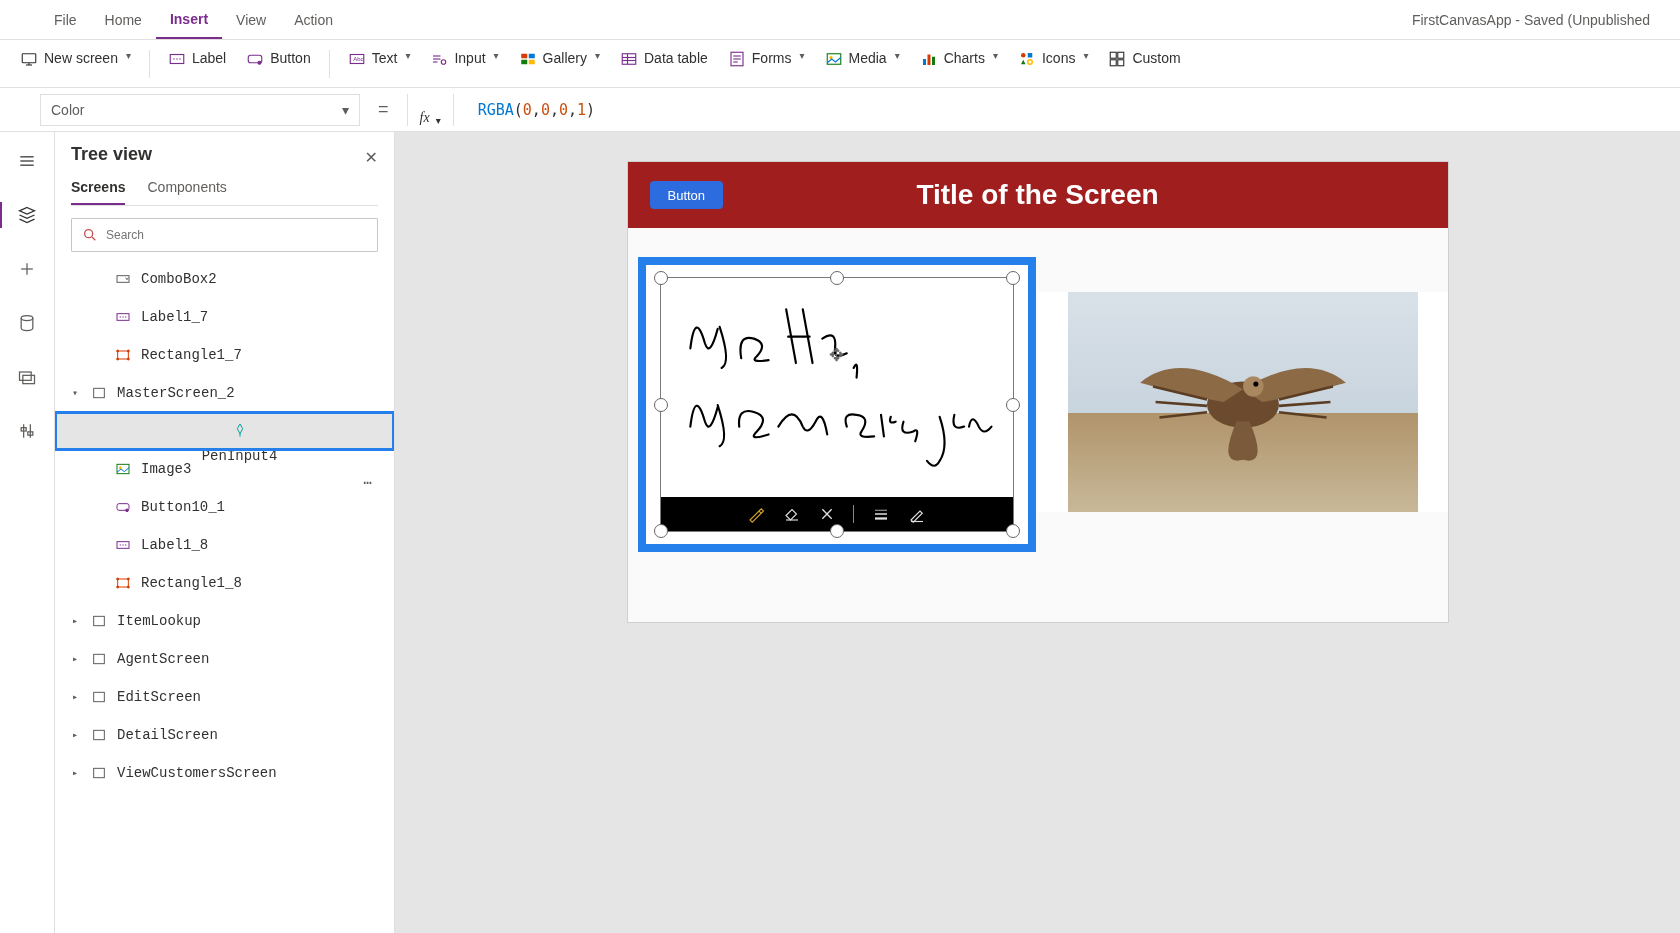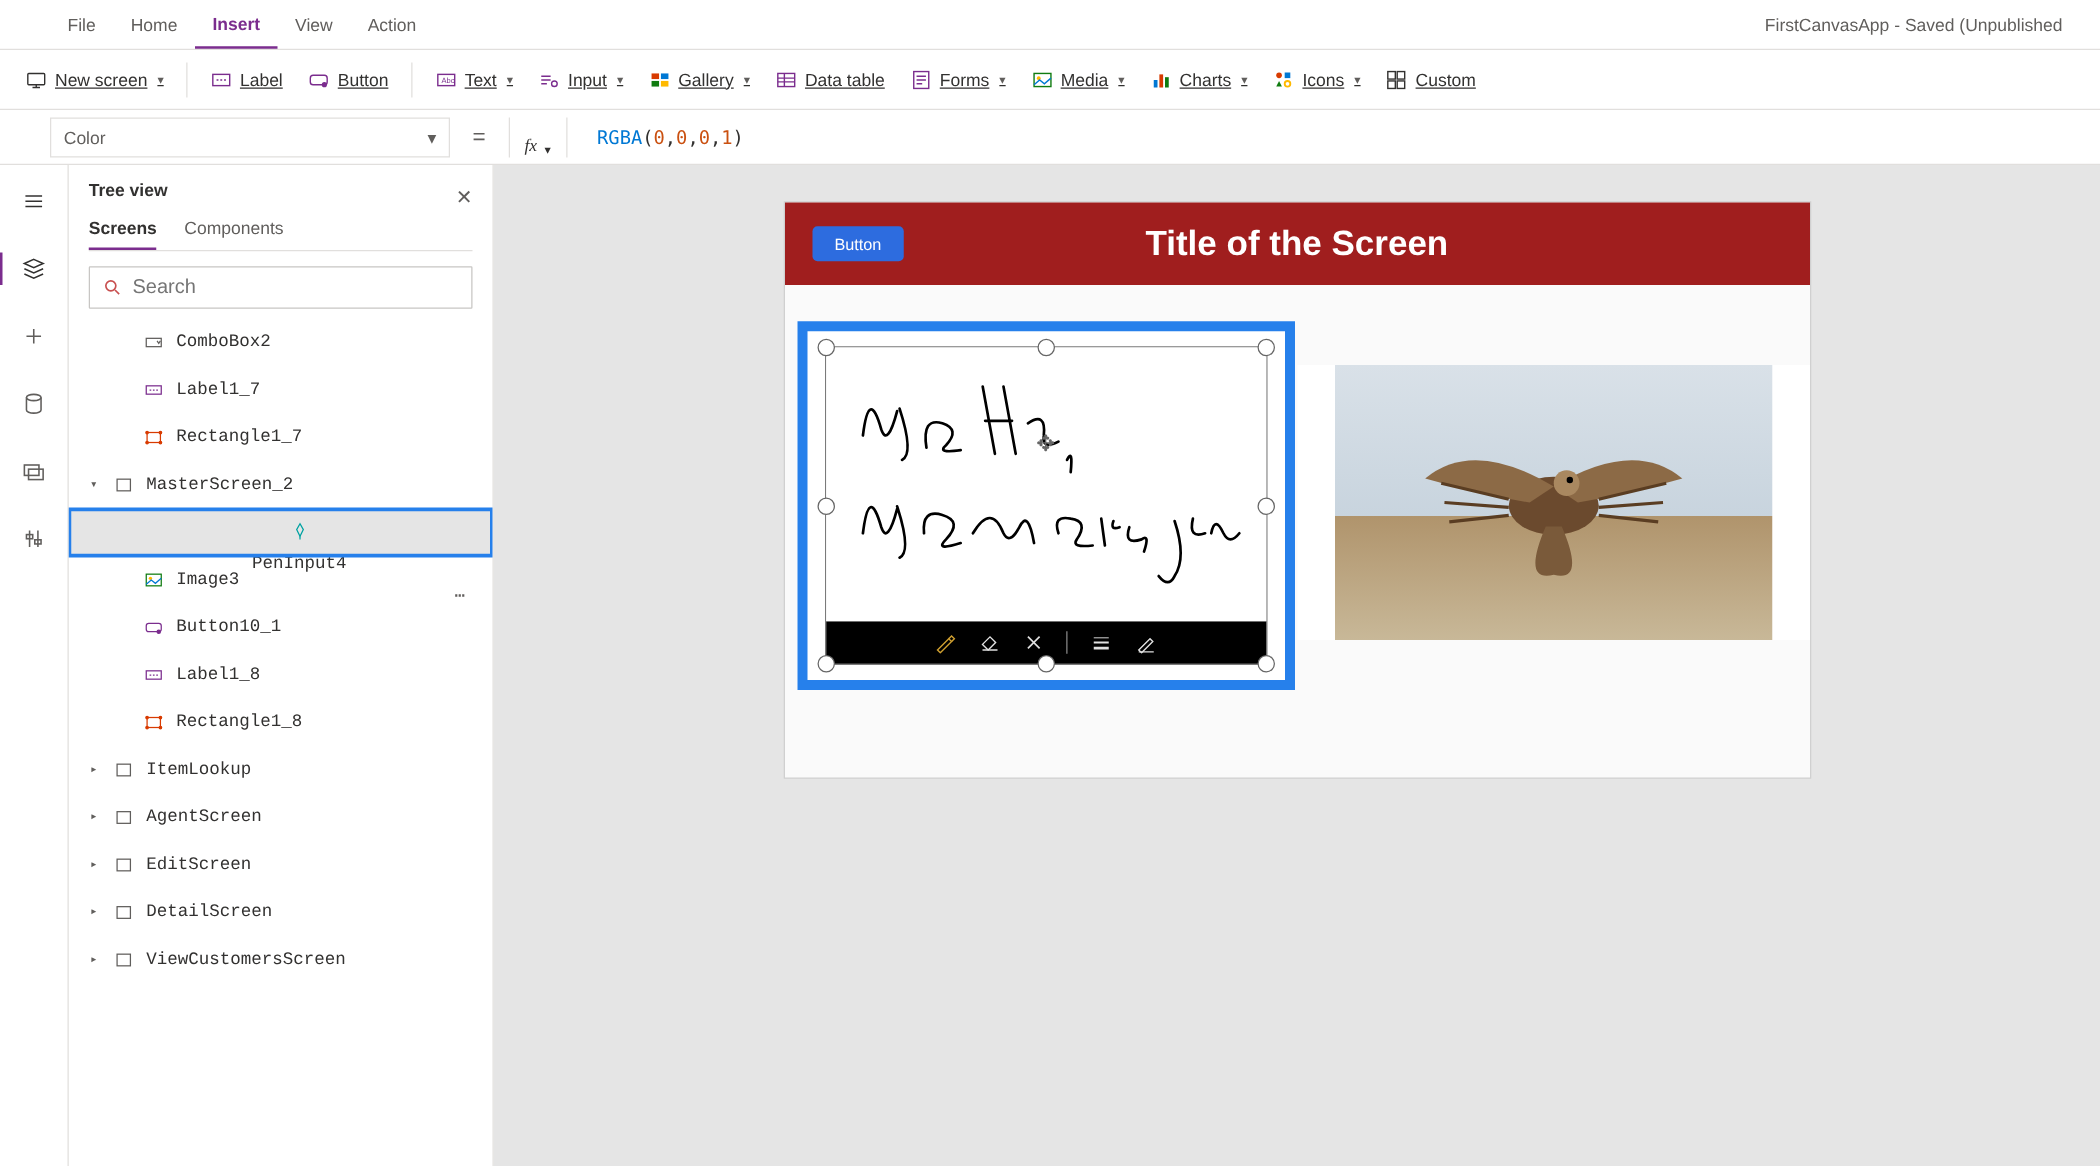--- a/index.html
+++ b/index.html
@@ -8,21 +8,21 @@
 
 .top-menu { height: 40px; display: flex; align-items: center; padding: 0 30px 0 40px; border-bottom: 1px solid #e1dfdd; }
 .top-menu .menu-item { padding: 0 14px; height: 100%; display: flex; align-items: center; color: #605e5c; cursor: pointer; }
 .top-menu .menu-item.active { color: #7b2d8e; font-weight: 600; border-bottom: 2px solid #7b2d8e; }
 .top-menu .spacer { flex: 1; }
 .top-menu .app-title { color: #605e5c; }
 
 
 .ribbon { height: 48px; display: flex; align-items: center; padding: 0 10px; border-bottom: 1px solid #e1dfdd; gap: 0; }
 .ribbon .sep { width: 1px; height: 28px; background: #e1dfdd; margin: 0 8px; }
-.ribbon-btn { display: flex; align-items: center; gap: 6px; padding: 4px 10px; height: 36px; cursor: pointer; color: #323130; border-radius: 2px; text-decoration: underline; }
+.ribbon-btn { display: flex; align-items: flex-start; gap: 6px; padding: 4px 10px; height: 36px; cursor: pointer; color: #323130; border-radius: 2px; }
 .ribbon-btn .chev { font-size: 10px; color: #605e5c; margin-left: 2px; }
 .ribbon-btn svg { width: 18px; height: 18px; }
 
 
 .formula-bar { height: 44px; display: flex; align-items: center; padding: 0 16px 0 40px; border-bottom: 1px solid #e1dfdd; gap: 12px; }
 .prop-select { width: 320px; height: 32px; border: 1px solid #e1dfdd; padding: 0 10px; display: flex; align-items: center; justify-content: space-between; color: #605e5c; background: #fff; }
 .formula-eq { font-size: 18px; color: #605e5c; padding: 0 6px; }
 .fx-box { display: flex; align-items: flex-end; gap: 6px; padding: 0 12px; height: 32px; border-left: 1px solid #e1dfdd; border-right: 1px solid #e1dfdd; font-style: italic; color: #323130; font-family: serif; }
 .formula-input { flex: 1; font-family: Consolas, monospace; font-size: 15px; display: flex; align-items: center; padding-left: 12px; }
 .formula-input .fn { color: #0078d4; }
@@ -34,27 +34,27 @@
 
 
 .left-rail { width: 55px; border-right: 1px solid #e1dfdd; display: flex; flex-direction: column; align-items: center; padding-top: 18px; gap: 32px; }
 .left-rail .rail-icon { width: 22px; height: 22px; cursor: pointer; color: #605e5c; display: flex; align-items: center; justify-content: center; }
 .left-rail .rail-icon.active { color: #323130; }
 .left-rail .rail-icon.active-pipe { position: relative; }
 .left-rail .rail-icon.active-pipe::before { content: ''; position: absolute; left: -17px; top: -2px; height: 26px; width: 3px; background: #7b2d8e; }
 
 
 .tree-panel { width: 340px; border-right: 1px solid #e1dfdd; display: flex; flex-direction: column; padding: 12px 16px 0 16px; position: relative; }
-.tree-panel h2 { font-size: 14px; font-weight: 600; margin-bottom: 14px; }
+.tree-panel h2 { font-size: 18px; font-weight: 600; margin-bottom: 14px; }
 .tree-close { position: absolute; right: 12px; top: 12px; font-size: 16px; color: #605e5c; cursor: pointer; padding: 4px; }
 .tree-tabs { display: flex; gap: 22px; border-bottom: 1px solid #e1dfdd; margin-bottom: 12px; }
 .tree-tab { padding-bottom: 8px; color: #605e5c; cursor: pointer; }
 .tree-tab.active { color: #323130; border-bottom: 2px solid #7b2d8e; font-weight: 600; }
 .search-box { display: flex; align-items: center; border: 1px solid #c8c6c4; height: 34px; padding: 0 10px; margin-bottom: 8px; gap: 8px; border-radius: 1px; }
-.search-box input { border: none; outline: none; flex: 1; font-size: 16px; color: #605e5c; }
+.search-box input { border: none; outline: none; flex: 1; font-size: 12px; color: #605e5c; }
 
 .tree-list { overflow-y: auto; flex: 1; margin: 0 -16px; }
 .tree-item { display: flex; align-items: center; height: 38px; padding: 0 8px 0 38px; gap: 10px; cursor: pointer; position: relative; color: #323130; font-family: Liberation Mono, monospace; }
 .tree-item.level-1 { padding-left: 38px; }
 .tree-item.level-0 { padding-left: 14px; }
 .tree-item .chv { font-size: 10px; color: #605e5c; width: 12px; text-align: center; }
 .tree-item .tico { width: 16px; height: 16px; display: flex; align-items: center; justify-content: center; }
 .tree-item.selected-strong { outline: 3px solid #2680eb; outline-offset: -2px; background: #e5e5e5; flex-direction: column; }
 .tree-item .more { margin-left: auto; margin-right: 12px; font-size: 14px; letter-spacing: 2px; color: #605e5c; }
 

